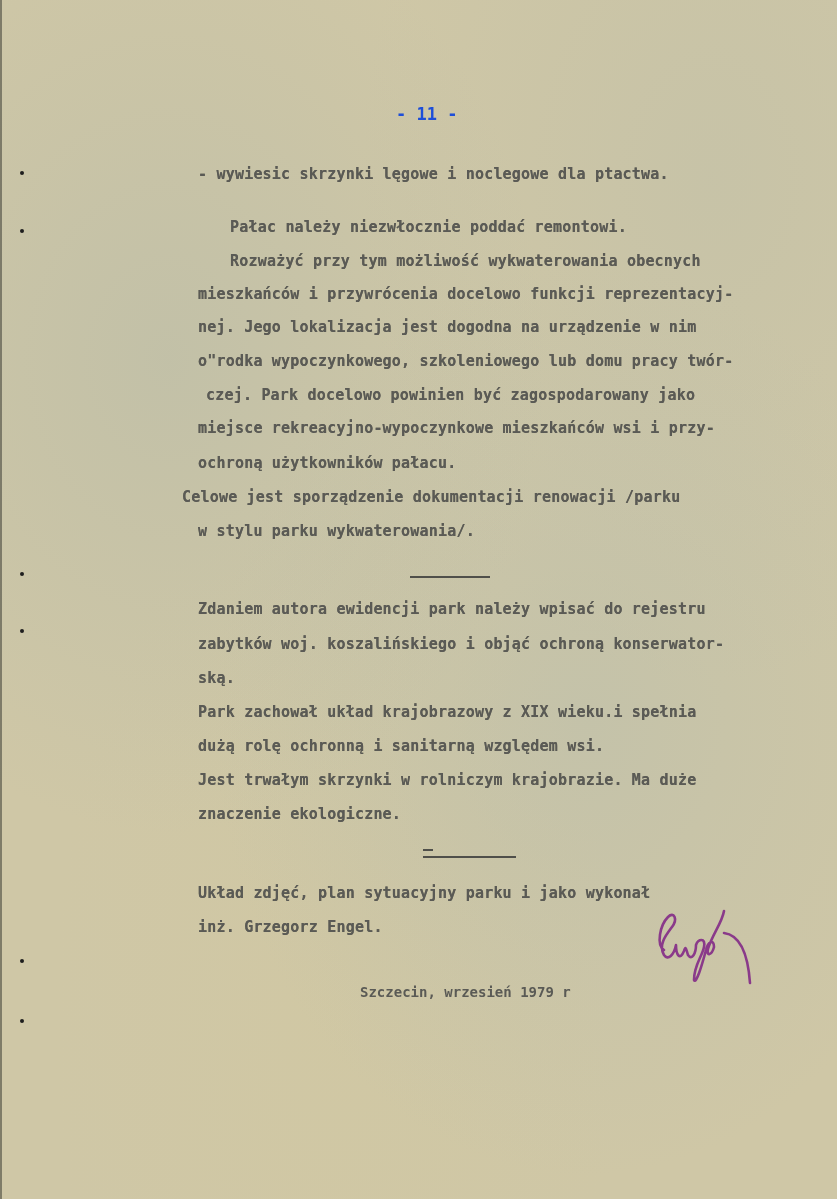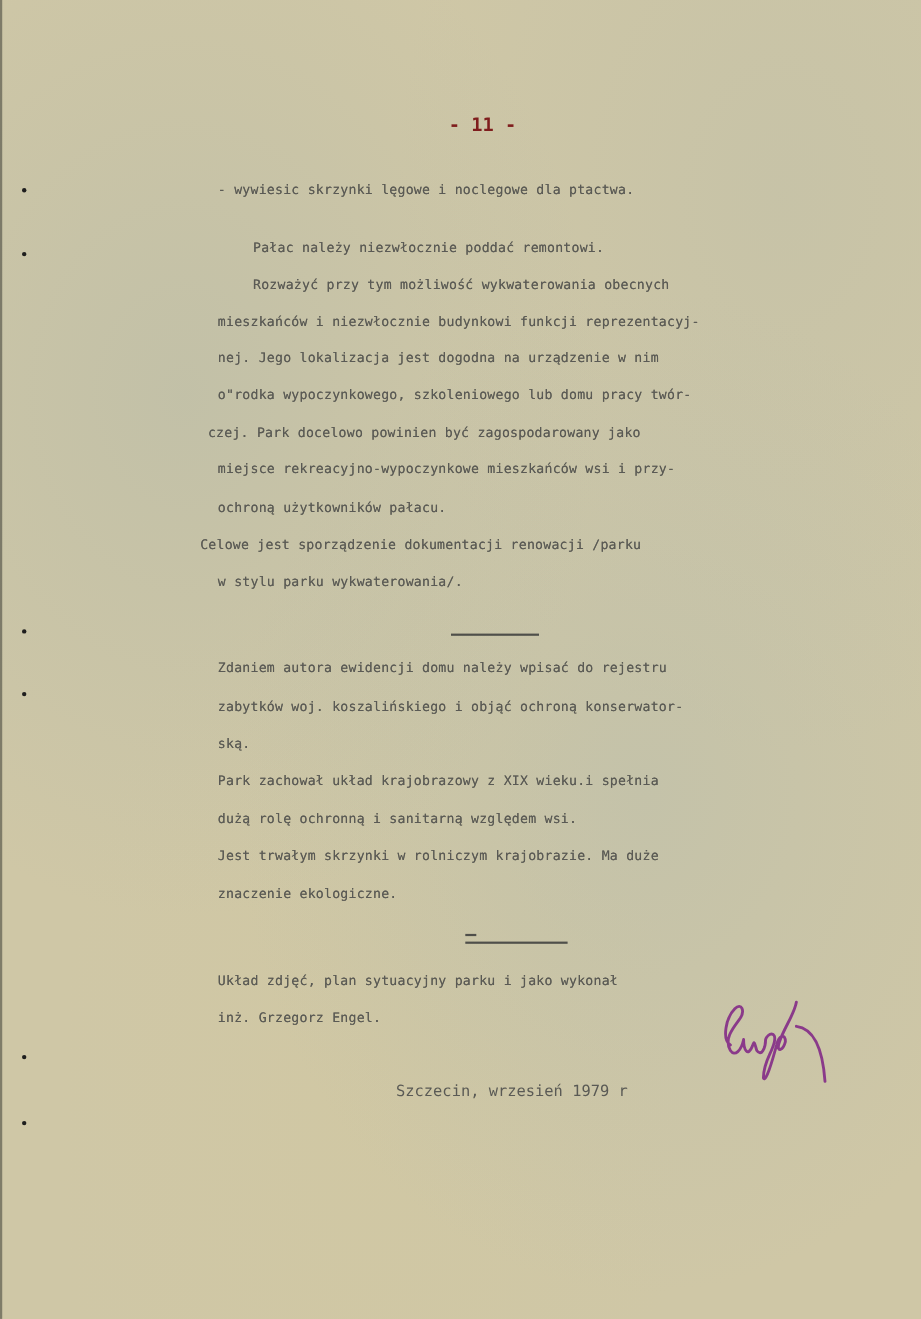--- a/index.html
+++ b/index.html
@@ -10,57 +10,57 @@
       radial-gradient(ellipse at 20% 30%, rgba(170,180,170,0.35) 0, rgba(170,180,170,0) 40%),
       radial-gradient(ellipse at 70% 60%, rgba(175,185,175,0.35) 0, rgba(175,185,175,0) 45%),
       radial-gradient(ellipse at 40% 85%, rgba(210,200,160,0.4) 0, rgba(210,200,160,0) 40%),
       radial-gradient(ellipse at 85% 15%, rgba(180,185,170,0.3) 0, rgba(180,185,170,0) 35%);
     font-family:"DejaVu Sans Mono","Liberation Mono",monospace;
     color:#5e5e58;
   }
   .left-edge { position:absolute; left:0; top:0; width:2px; height:1199px; background:#4a4a40; opacity:.6; }
   .dot { position:absolute; left:20px; width:4px; height:4px; border-radius:50%; background:#1e1e1e; }
   .line {
-    position:absolute; font-size:12px; font-weight:normal; letter-spacing:0.2px; white-space:pre;
+    position:absolute; font-size:15px; font-weight:bold; letter-spacing:0.2px; white-space:pre;
     color:#5a5a55; text-shadow:0 0 0.6px rgba(60,60,55,.6);
   }
-  .page-num { position:absolute; left:408px; top:104px; font-size:17px; font-weight:bold; color:#7f1d1d; white-space:pre; }
+  .page-num { position:absolute; left:396px; top:104px; font-size:17px; font-weight:bold; color:#1d4ed8; white-space:pre; }
   .rule { position:absolute; height:2px; background:#4f4f4a; }
-  .date { position:absolute; left:360px; top:984px; font-size:14px; font-weight:normal; color:#5a5a55; white-space:pre; }
+  .date { position:absolute; left:360px; top:984px; font-size:14px; font-weight:bold; color:#5a5a55; white-space:pre; }
   .signature { position:absolute; left:650px; top:905px; width:140px; height:95px; }
 </style>
 </head>
 <body>
 
 <div class="left-edge"></div>
 <div class="dot" style="top:171px"></div>
 <div class="dot" style="top:229px"></div>
 <div class="dot" style="top:572px"></div>
 <div class="dot" style="top:629px"></div>
 <div class="dot" style="top:959px"></div>
 <div class="dot" style="top:1019px"></div>
 
 <div class="page-num">- 11 -</div>
 
 <div class="line" style="left:198px;top:165px">- wywiesic skrzynki lęgowe i noclegowe dla ptactwa.</div>
 
 <div class="line" style="left:230px;top:218px">Pałac należy niezwłocznie poddać remontowi.</div>
 <div class="line" style="left:230px;top:252px">Rozważyć przy tym możliwość wykwaterowania obecnych</div>
-<div class="line" style="left:198px;top:285px">mieszkańców i niezwłocznie budynkowi funkcji reprezentacyj-</div>
+<div class="line" style="left:198px;top:285px">mieszkańców i przywrócenia docelowo funkcji reprezentacyj-</div>
 <div class="line" style="left:198px;top:318px">nej. Jego lokalizacja jest dogodna na urządzenie w nim</div>
 <div class="line" style="left:198px;top:352px">o"rodka wypoczynkowego, szkoleniowego lub domu pracy twór-</div>
-<div class="line" style="left:189px;top:386px">czej. Park docelowo powinien być zagospodarowany jako</div>
+<div class="line" style="left:206px;top:386px">czej. Park docelowo powinien być zagospodarowany jako</div>
 <div class="line" style="left:198px;top:419px">miejsce rekreacyjno-wypoczynkowe mieszkańców wsi i przy-</div>
 <div class="line" style="left:198px;top:454px">ochroną użytkowników pałacu.</div>
 <div class="line" style="left:182px;top:488px">Celowe jest sporządzenie dokumentacji renowacji /parku</div>
 <div class="line" style="left:198px;top:522px">w stylu parku wykwaterowania/.</div>
 
 <div class="rule" style="left:410px;top:576px;width:80px"></div>
 
-<div class="line" style="left:198px;top:600px">Zdaniem autora ewidencji domu należy wpisać do rejestru</div>
+<div class="line" style="left:198px;top:600px">Zdaniem autora ewidencji park należy wpisać do rejestru</div>
 <div class="line" style="left:198px;top:635px">zabytków woj. koszalińskiego i objąć ochroną konserwator-</div>
 <div class="line" style="left:198px;top:669px">ską.</div>
 <div class="line" style="left:198px;top:703px">Park zachował układ krajobrazowy z XIX wieku.i spełnia</div>
 <div class="line" style="left:198px;top:737px">dużą rolę ochronną i sanitarną względem wsi.</div>
 <div class="line" style="left:198px;top:771px">Jest trwałym skrzynki w rolniczym krajobrazie. Ma duże</div>
 <div class="line" style="left:198px;top:805px">znaczenie ekologiczne.</div>
 
 <div class="rule" style="left:423px;top:849px;width:10px;height:2px"></div>
 <div class="rule" style="left:423px;top:856px;width:93px"></div>
 

